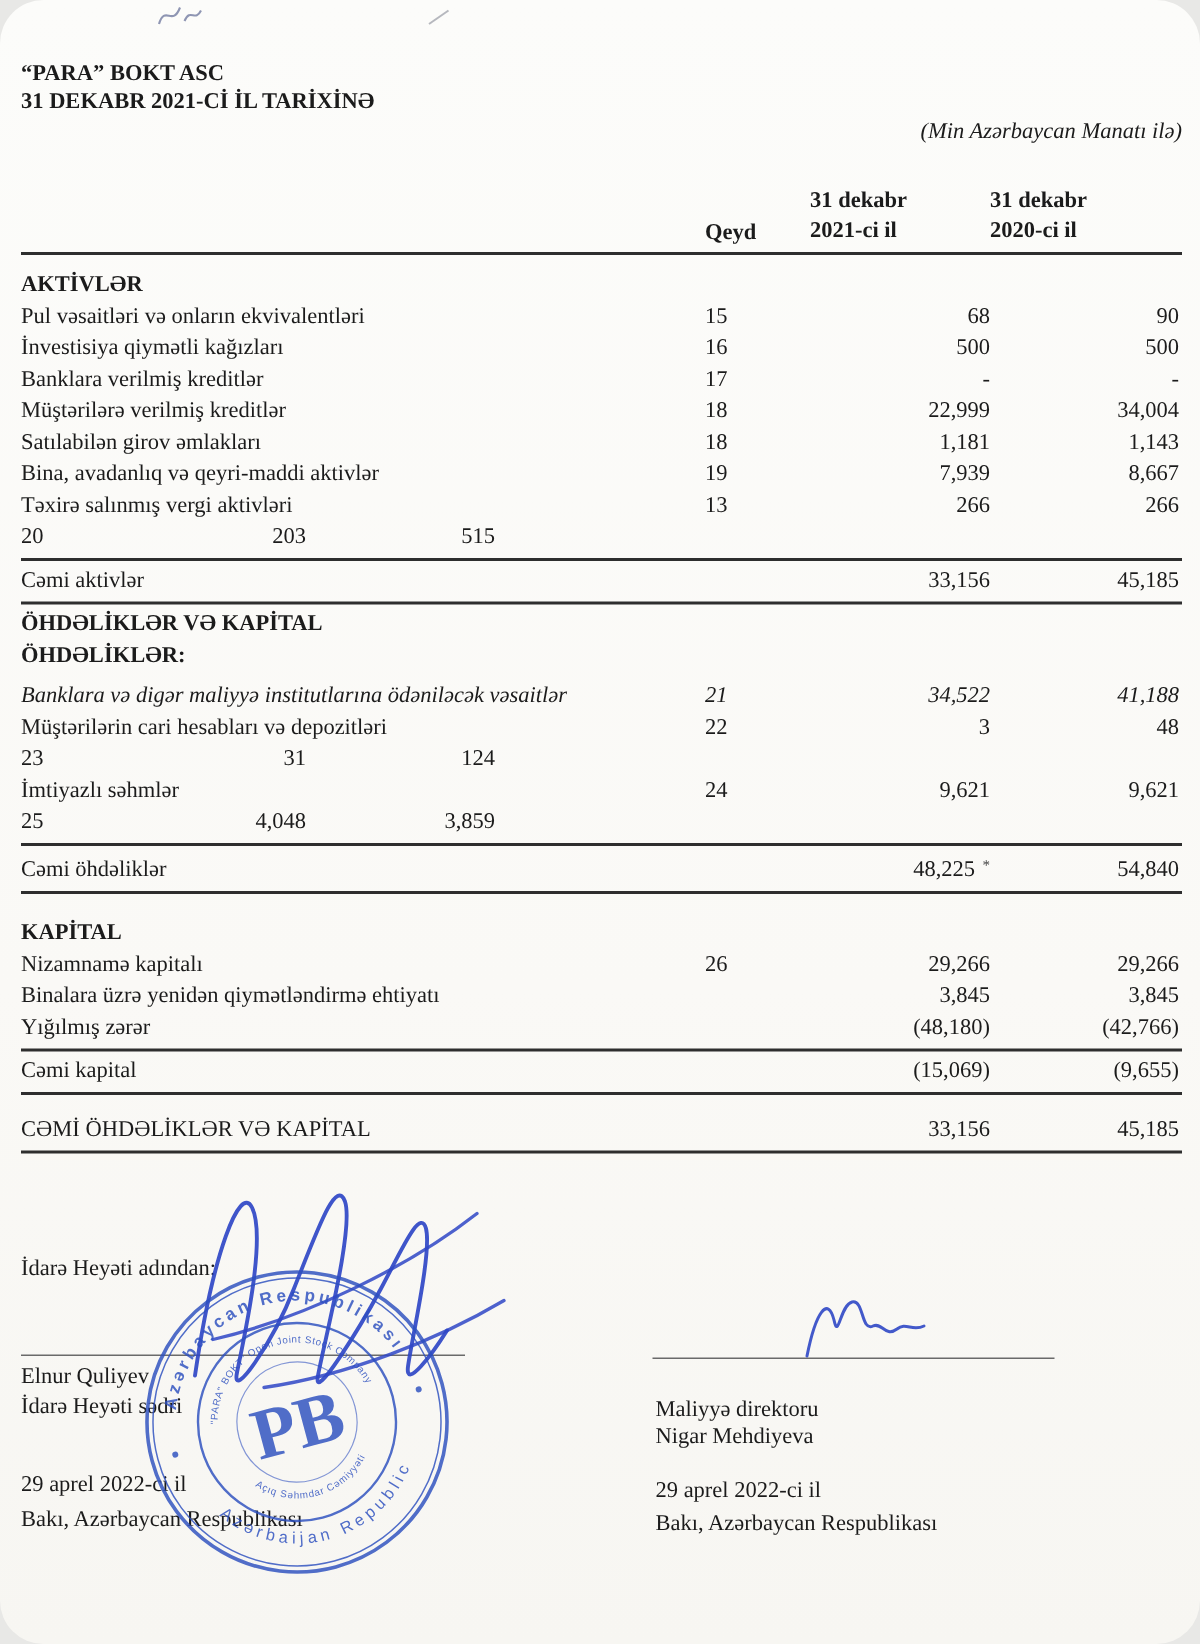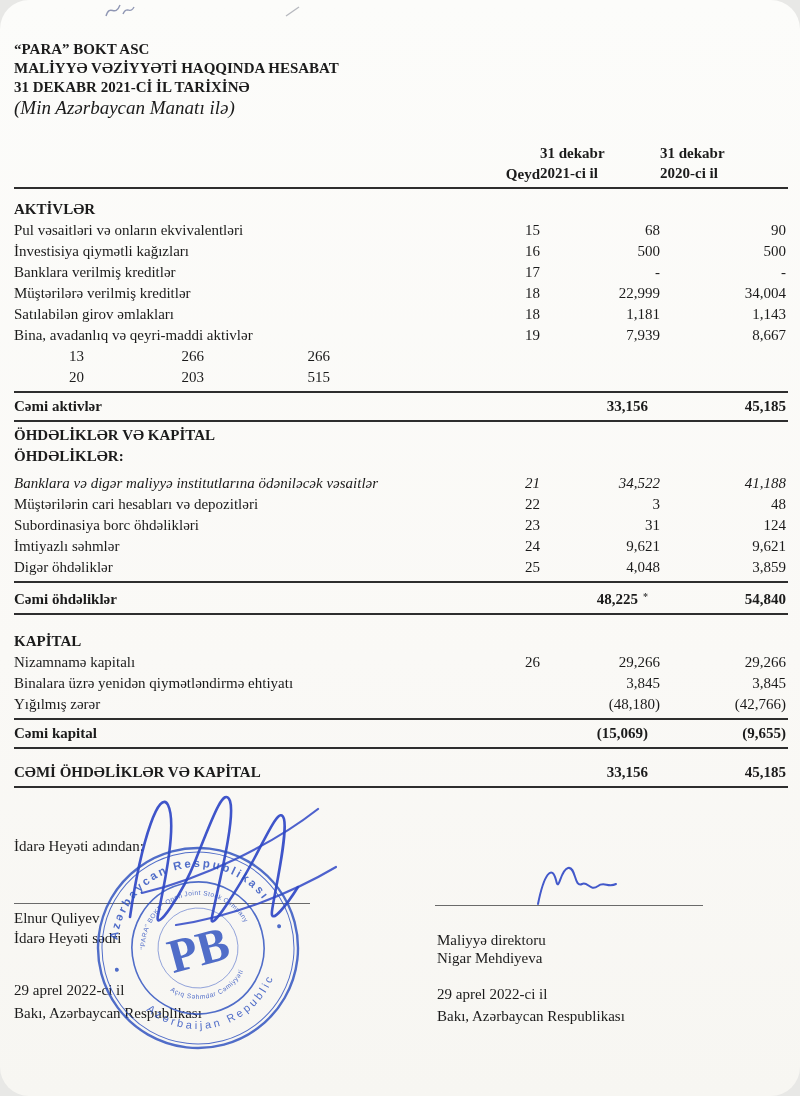--- a/index.html
+++ b/index.html
@@ -11,33 +11,33 @@
     font-family:"Liberation Serif","DejaVu Serif",serif;
     font-size:15px;color:#1b1b1b;
     box-sizing:border-box;
     padding:40px 12px 0 14px;
     overflow:hidden;
     border-radius:29px;
   }
   .hdr div{line-height:19px;}
   .b{font-weight:bold;}
   .it{font-style:italic;}
-  .hdr .units{font-size:19px;margin-top:1px;}
+  .hdr .units{font-size:15px;margin-top:1px;text-align:right;}
 
   
   .cols-header{display:flex;align-items:flex-end;margin-top:26px;border-bottom:2px solid #2e2e2e;padding-bottom:4px;font-weight:bold;}
   .cols-header .c-label{flex:1;}
   .yearcol div{line-height:20px;text-align:left;}
   .row{display:flex;align-items:baseline;line-height:21px;}
   .c-label{flex:1;}
-  .c-note{width:70px;text-align:right;}
+  .c-note{width:70px;text-align:left;}
   .c-v1{width:120px;text-align:right;}
   .c-v2{width:126px;text-align:right;padding-right:2px;}
   .sec-heading{font-weight:bold;line-height:21px;}
-  .total{font-weight:bold;border-top:2px solid #2e2e2e;border-bottom:2px solid #2e2e2e;padding:3px 0;margin-top:3px;gap:12px;}
+  .total{font-weight:normal;border-top:2px solid #2e2e2e;border-bottom:2px solid #2e2e2e;padding:3px 0;margin-top:3px;}
   .total.no-top{border-top:none;}
   .mt10{margin-top:10px;}
   .mt6{margin-top:6px;font-style:italic;}
   .mt16{margin-top:16px;}
   .mark{font-size:10px;vertical-align:4px;margin-left:5px;color:#444;}
 
   
   .abs{position:absolute;}
   .sig-line{border-top:1px solid #6a6a6a;height:0;}
   .foot-name{line-height:20px;}
@@ -52,21 +52,20 @@
 
   <svg class="abs" style="left:102px;top:0;" width="40" height="22" viewBox="0 0 40 22">
     <path d="M4,16 C8,3 13,18 18,5 M21,14 C25,5 28,15 32,7" stroke="#55608e" stroke-width="1.4" fill="none" opacity="0.65"></path>
   </svg>
   <svg class="abs" style="left:283px;top:4px;" width="22" height="16" viewBox="0 0 22 16">
     <path d="M3,12 L16,3" stroke="#7b7f8d" stroke-width="1.3" fill="none" opacity="0.55"></path>
   </svg>
 
   <div class="hdr">
     <div class="b">“PARA” BOKT ASC</div>
-    <div class="b">MALİYYƏ VƏZİYYƏTİ HAQQINDA HESABAT</div>
     <div class="b">31 DEKABR 2021-Cİ İL TARİXİNƏ</div>
     <div class="it units">(Min Azərbaycan Manatı ilə)</div>
   </div>
 
   <div class="cols-header">
     <span class="c-label"></span>
     <span class="c-note">Qeyd</span>
     <span class="c-v1 yearcol">
       <div>31 dekabr</div>
       <div>2021-ci il</div>
@@ -109,20 +108,21 @@
     <span class="c-v1">1,181</span>
     <span class="c-v2">1,143</span>
   </div>
   <div class="row">
     <span class="c-label">Bina, avadanlıq və qeyri-maddi aktivlər</span>
     <span class="c-note">19</span>
     <span class="c-v1">7,939</span>
     <span class="c-v2">8,667</span>
   </div>
   <div class="row">
+    <span class="c-label">Təxirə salınmış vergi aktivləri</span>
     <span class="c-note">13</span>
     <span class="c-v1">266</span>
     <span class="c-v2">266</span>
   </div>
   <div class="row">
     <span class="c-note">20</span>
     <span class="c-v1">203</span>
     <span class="c-v2">515</span>
   </div>
 
@@ -142,33 +142,31 @@
     <span class="c-v1">34,522</span>
     <span class="c-v2">41,188</span>
   </div>
   <div class="row">
     <span class="c-label">Müştərilərin cari hesabları və depozitləri</span>
     <span class="c-note">22</span>
     <span class="c-v1">3</span>
     <span class="c-v2">48</span>
   </div>
   <div class="row">
-    <span class="c-label">Subordinasiya borc öhdəlikləri</span>
     <span class="c-note">23</span>
     <span class="c-v1">31</span>
     <span class="c-v2">124</span>
   </div>
   <div class="row">
     <span class="c-label">İmtiyazlı səhmlər</span>
     <span class="c-note">24</span>
     <span class="c-v1">9,621</span>
     <span class="c-v2">9,621</span>
   </div>
   <div class="row">
-    <span class="c-label">Digər öhdəliklər</span>
     <span class="c-note">25</span>
     <span class="c-v1">4,048</span>
     <span class="c-v2">3,859</span>
   </div>
 
   <div class="row total">
     <span class="c-label">Cəmi öhdəliklər</span>
     <span class="c-note"></span>
     <span class="c-v1"><span>48,225</span><span class="mark">*</span></span>
     <span class="c-v2">54,840</span>

